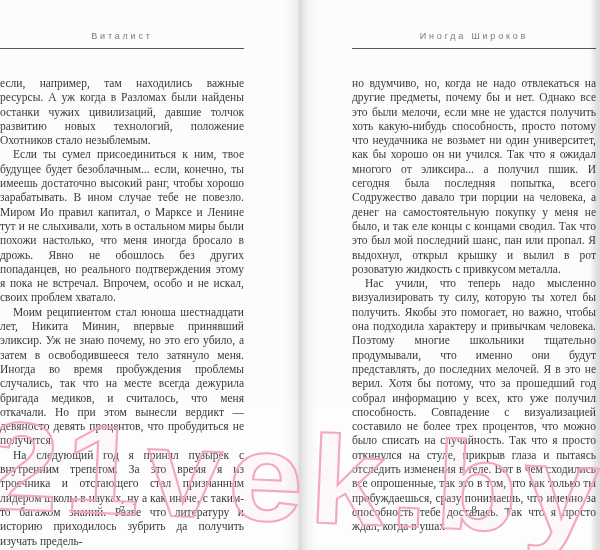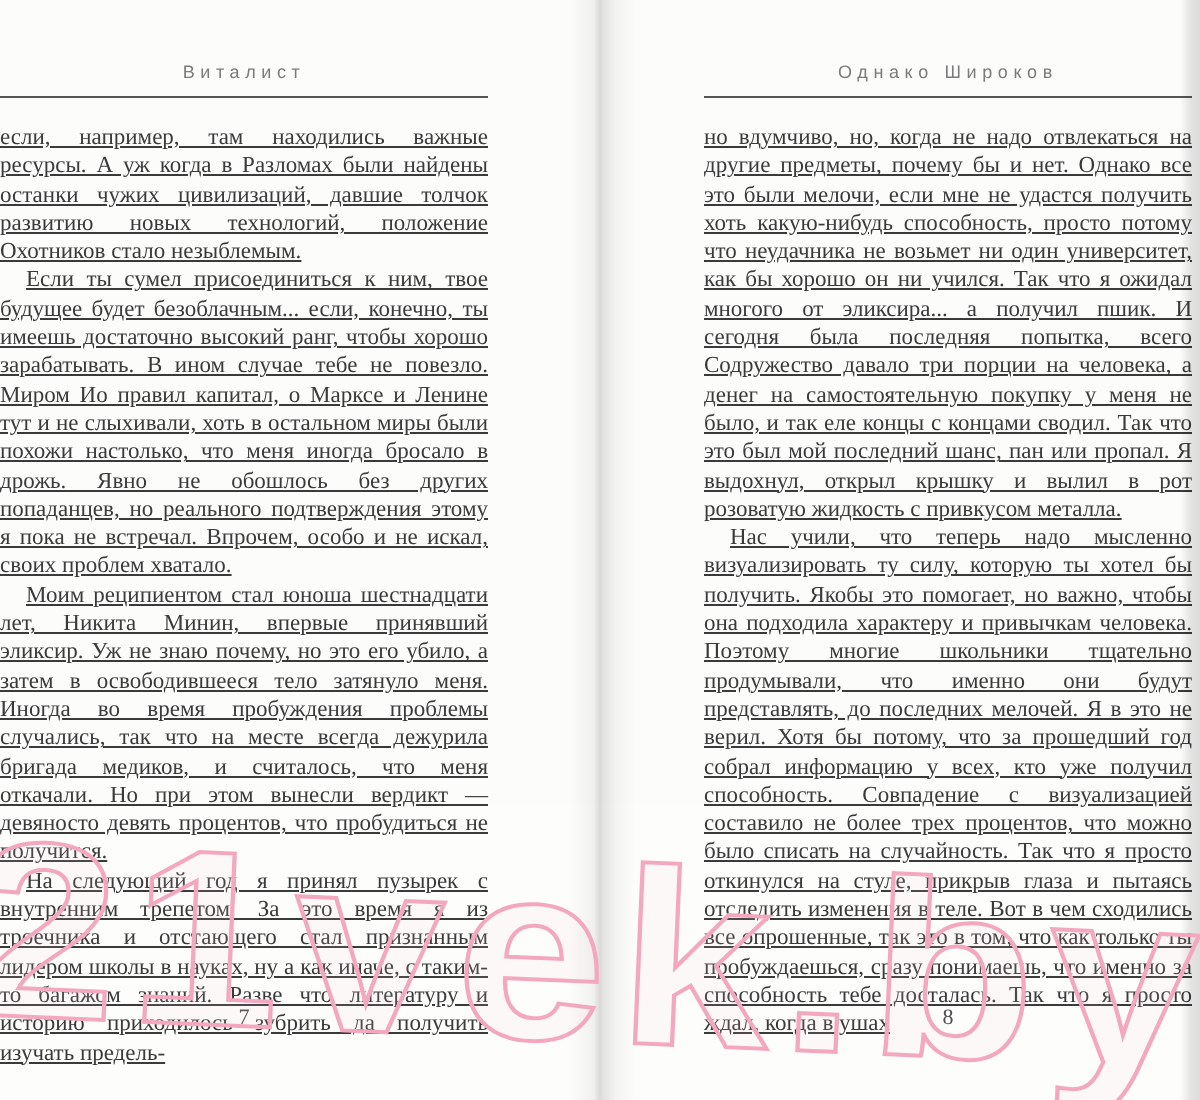--- a/index.html
+++ b/index.html
@@ -22,24 +22,24 @@
     padding-bottom:7px;
     box-sizing:content-box;
   }
   .running-head{
     font-family:"Liberation Sans","DejaVu Sans",sans-serif;
     font-size:9px;letter-spacing:2.8px;color:#7b7b7b;
     white-space:nowrap;
   }
 
   .page-body{
-    margin-top:13px;
+    margin-top:27px;
     font-size:11.5px;line-height:14.3px;color:#3a3a3a;
     text-align:justify;
-    -webkit-hyphens:auto;hyphens:auto;text-decoration:underline;
+    -webkit-hyphens:auto;hyphens:auto;
   }
   .page-body p{margin:0;}
   .page-body p.indent{text-indent:13px;}
 
   .page-number{
     position:absolute;top:503px;left:0;width:100%;
     text-align:center;
     font-size:11px;color:#4e4e4e;
   }
 
@@ -96,21 +96,21 @@
       <p class="indent">Моим реципиентом стал юноша шестнадцати лет, Никита Минин, впервые принявший эликсир. Уж не знаю почему, но это его убило, а затем в освободившееся тело затянуло меня. Иногда во время пробуждения проблемы случались, так что на месте всегда дежурила бригада медиков, и считалось, что меня откачали. Но при этом вынесли вердикт — девяносто девять процентов, что пробудиться не получится.</p>
       <p class="indent">На следующий год я принял пузырек с внутренним трепетом. За это время я из троечника и отстающего стал признанным лидером школы в науках, ну а как иначе, с таким-то багажом знаний. Разве что литературу и историю приходилось зубрить да получить изучать предель-</p>
     </div>
     <div class="page-number">7</div>
   </div>
 
   <div class="spine"></div>
 
   <div class="page right">
     <div class="page-header">
-      <span class="running-head">Однако Широков</span>
+      <span class="running-head">Иногда Широков</span>
     </div>
     <div class="page-body">
       <p>но вдумчиво, но, когда не надо отвлекаться на другие предметы, почему бы и нет. Однако все это были мелочи, если мне не удастся получить хоть какую-нибудь способность, просто потому что неудачника не возьмет ни один университет, как бы хорошо он ни учился. Так что я ожидал многого от эликсира... а получил пшик. И сегодня была последняя попытка, всего Содружество давало три порции на человека, а денег на самостоятельную покупку у меня не было, и так еле концы с концами сводил. Так что это был мой последний шанс, пан или пропал. Я выдохнул, открыл крышку и вылил в рот розоватую жидкость с привкусом металла.</p>
       <p class="indent">Нас учили, что теперь надо мысленно визуализировать ту силу, которую ты хотел бы получить. Якобы это помогает, но важно, чтобы она подходила характеру и привычкам человека. Поэтому многие школьники тщательно продумывали, что именно они будут представлять, до последних мелочей. Я в это не верил. Хотя бы потому, что за прошедший год собрал информацию у всех, кто уже получил способность. Совпадение с визуализацией составило не более трех процентов, что можно было списать на случайность. Так что я просто откинулся на стуле, прикрыв глаза и пытаясь отследить изменения в теле. Вот в чем сходились все опрошенные, так это в том, что как только ты пробуждаешься, сразу понимаешь, что именно за способность тебе досталась. Так что я просто ждал, когда в ушах</p>
     </div>
     <div class="page-number">8</div>
   </div>
 
   <div class="edge-right"></div>
 

